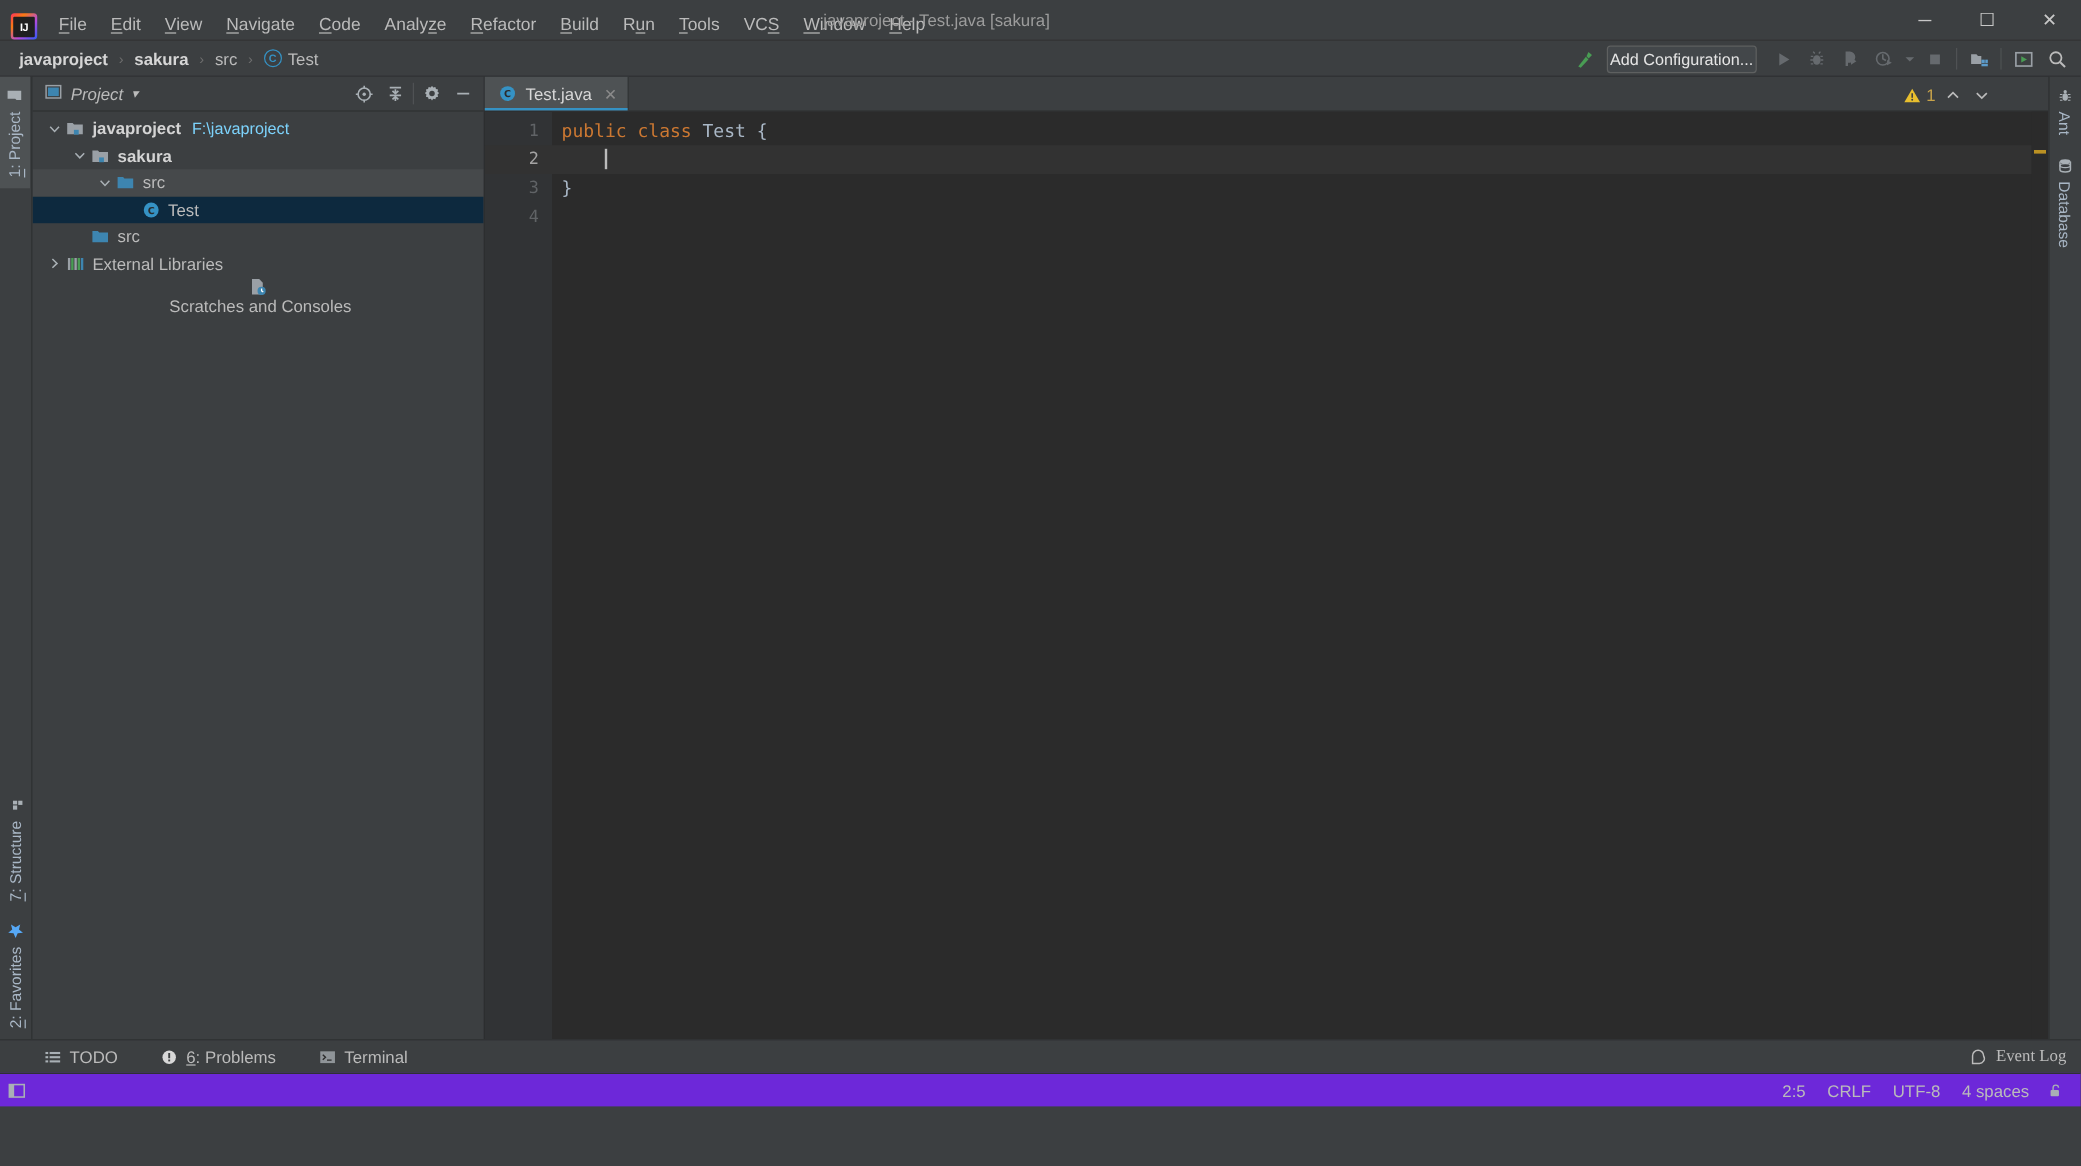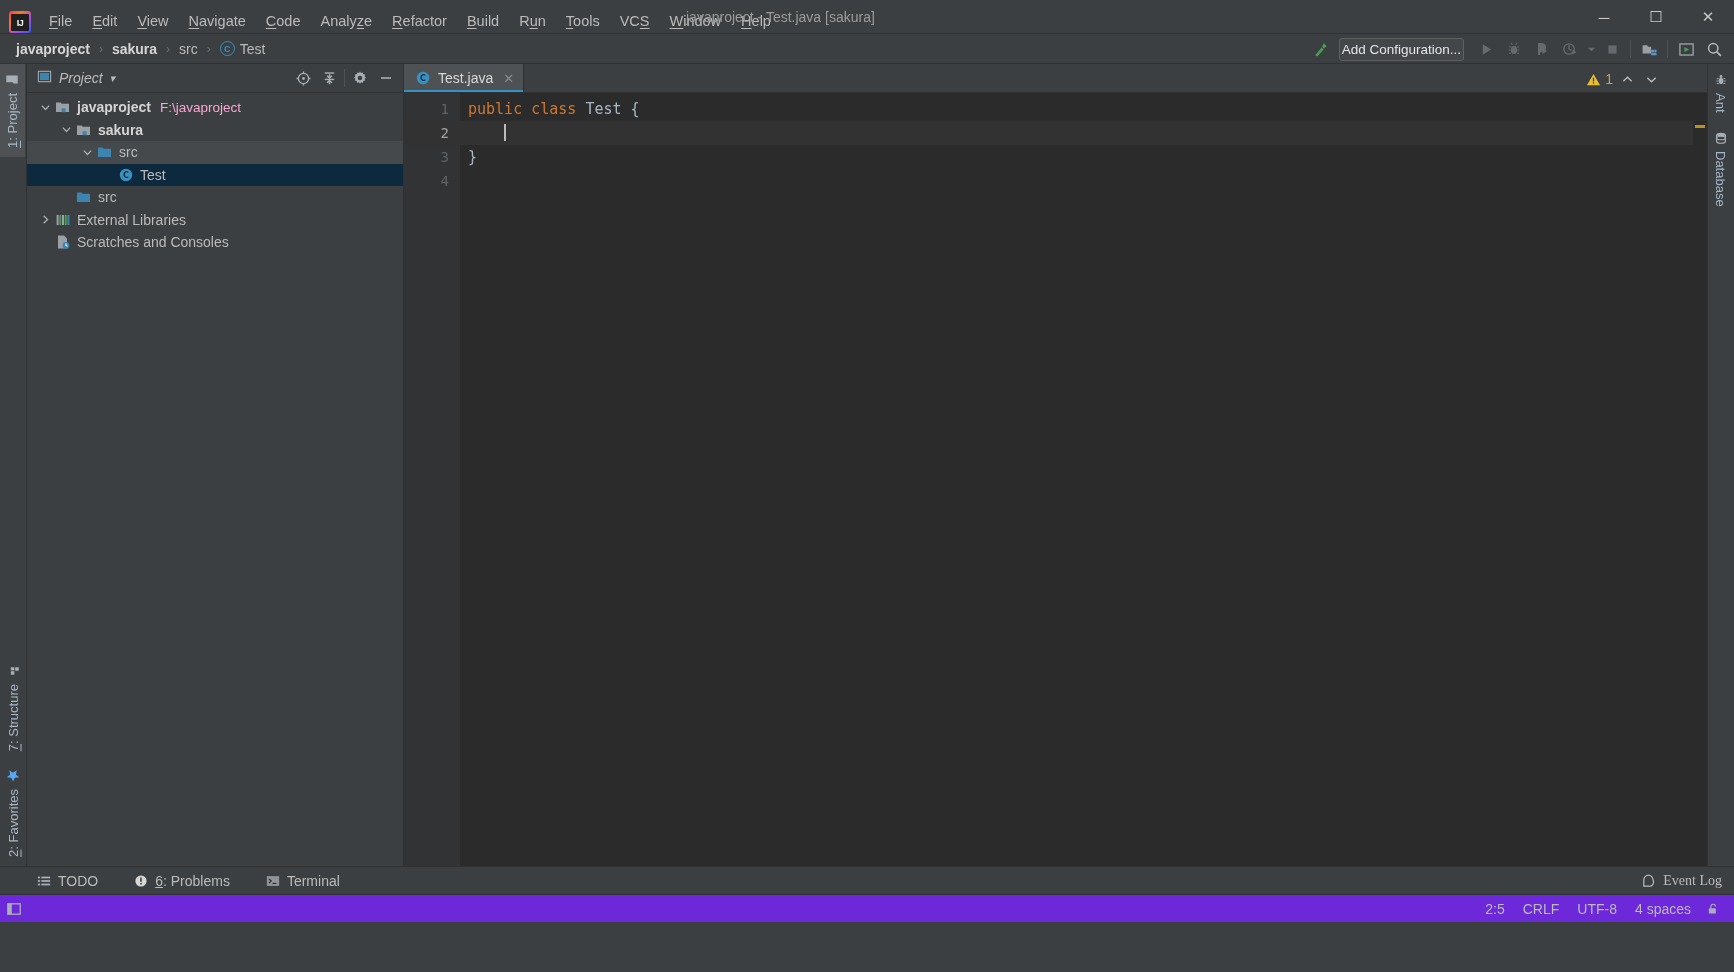--- a/index.html
+++ b/index.html
@@ -201,21 +201,21 @@
     cursor: default;
     color: #bbbbbb;
     white-space: nowrap;
   }
   .tree-row.selected { background: #0d293e; }
   .tree-row.hovered { background: #46494b; }
   .tw { width: 17px; display: flex; align-items: center; justify-content: center; flex:0 0 auto; }
   .ticon { width: 18px; display:flex; align-items:center; justify-content:center; margin-right: 5px; flex: 0 0 auto;}
   .tlabel { }
   .tlabel.bold { font-weight: bold; color: #d4d4d4; }
-  .tpath { color: #f9a8d4; margin-left: 9px; font-weight: normal; font-size: 13.5px;}
+  .tpath { color: #7dd3fc; margin-left: 9px; font-weight: normal; font-size: 13.5px;}
 
   
   #editor-area {
     flex: 1;
     display: flex; flex-direction: column;
     background: #2b2b2b;
     min-width: 0;
     position: relative;
   }
   #tabs-row {
@@ -614,21 +614,21 @@
             <svg width="16" height="16" viewBox="0 0 16 16">
               <rect x="1.6" y="3" width="2" height="10" fill="#9aa0a6"></rect>
               <rect x="4.3" y="3" width="2" height="10" fill="#499c54"></rect>
               <rect x="7" y="3" width="2" height="10" fill="#9aa0a6"></rect>
               <rect x="9.7" y="3" width="2" height="10" fill="#499c54"></rect>
               <rect x="12.4" y="3" width="2" height="10" fill="#3d85b0"></rect>
             </svg>
           </span>
           <span class="tlabel">External Libraries</span>
         </div>
-        <div class="tree-row" style="padding-left: 10px;">
+        <div class="tree-row" style="padding-left: 10px; flex-direction: column;">
           <span class="tw"></span>
           <span class="ticon">
             <svg width="16" height="16" viewBox="0 0 16 16">
               <path d="M3 1.6 h6 l3 3 v9.8 h-9 Z" fill="#9aa0a6"></path>
               <circle cx="11" cy="11.4" r="3.4" fill="#3d85b0"></circle>
               <path d="M11 9.4 V11.4 L12.4 12.4" stroke="#fff" stroke-width="1.1" fill="none"></path>
             </svg>
           </span>
           <span class="tlabel">Scratches and Consoles</span>
         </div>

